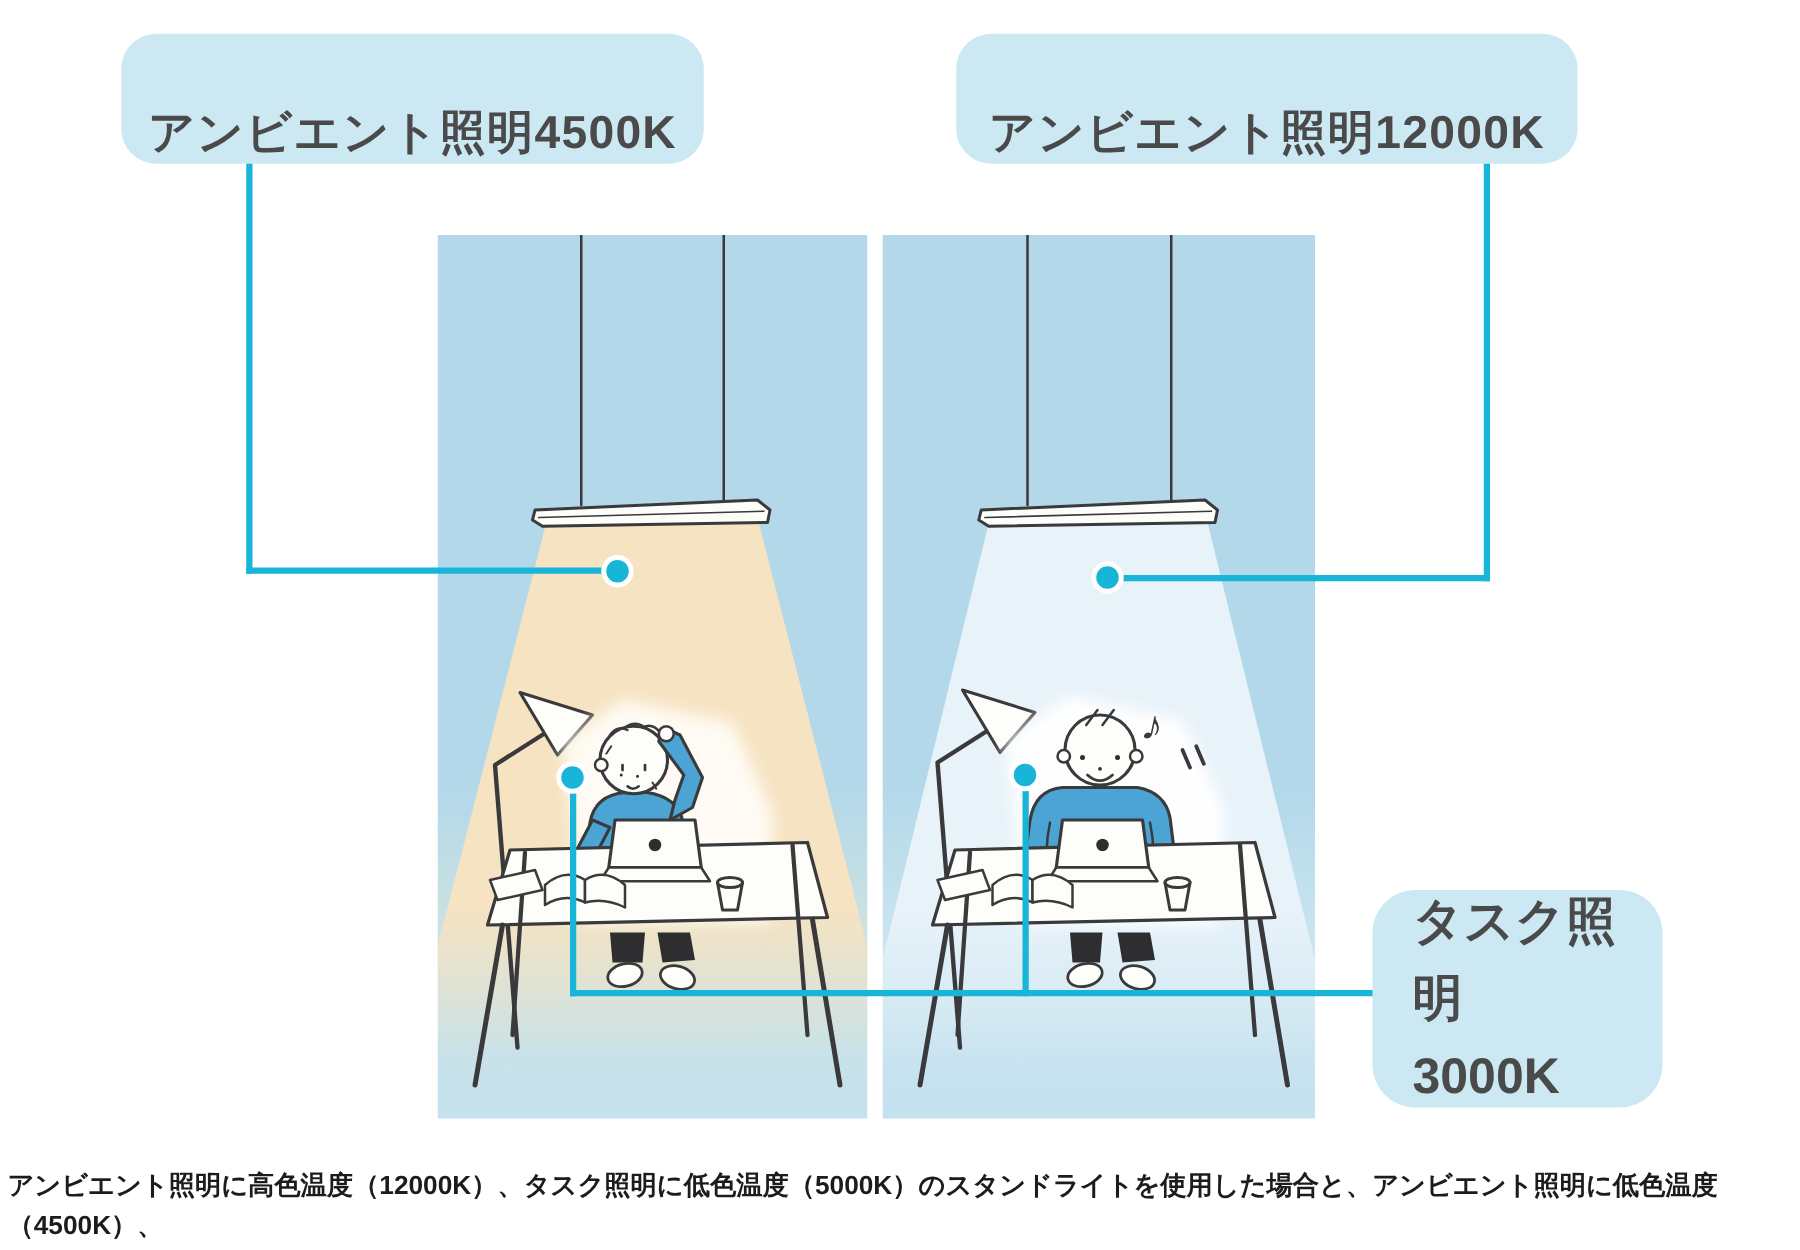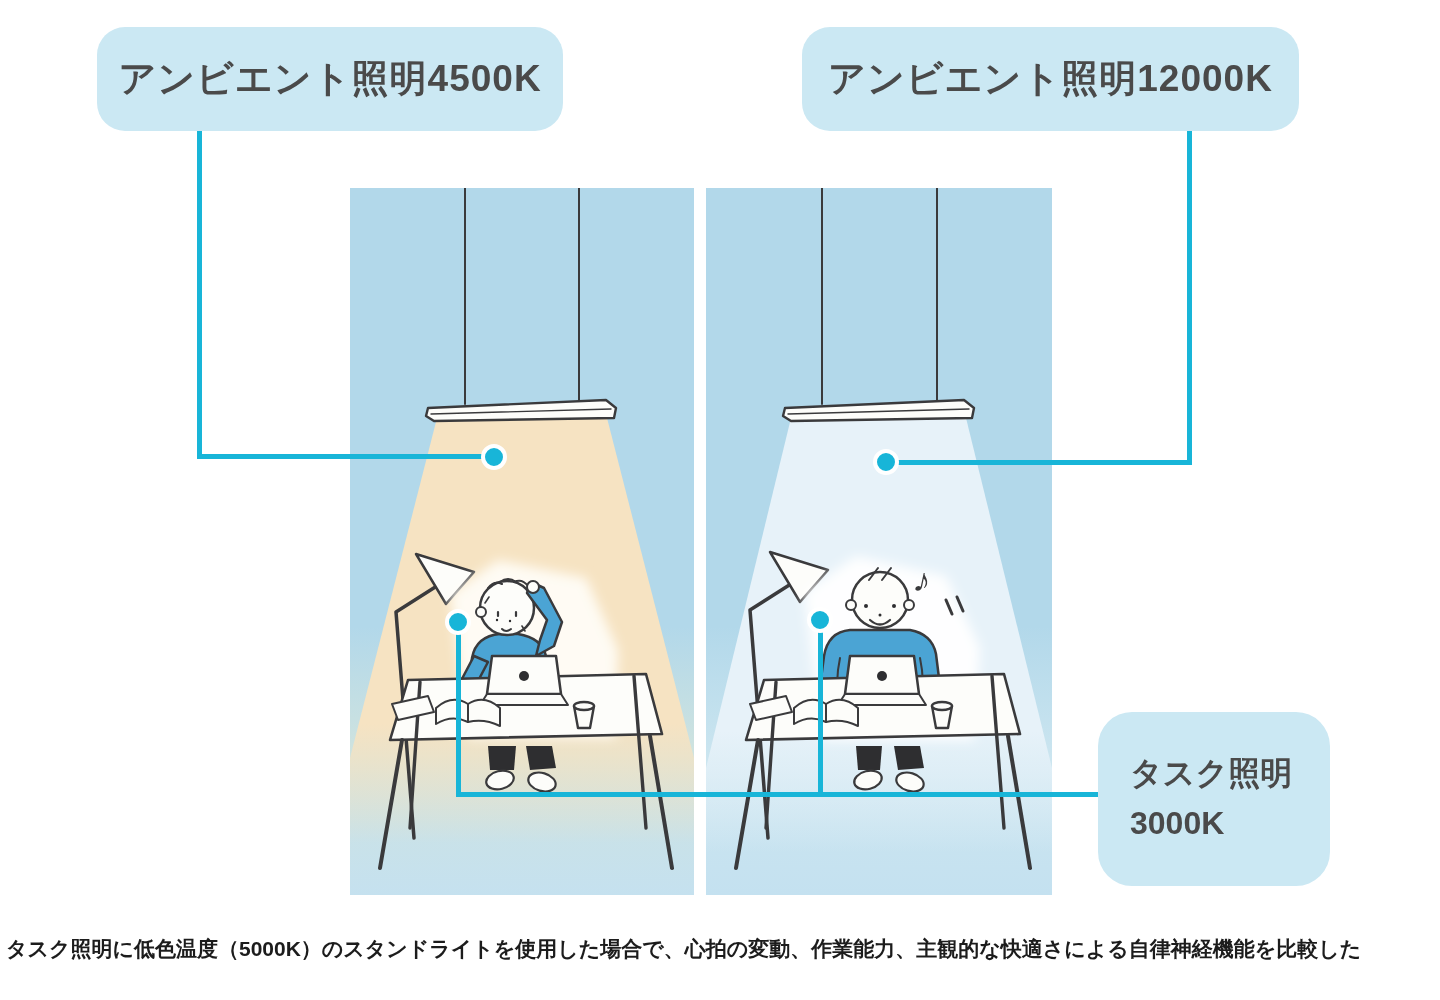--- a/index.html
+++ b/index.html
@@ -3,29 +3,29 @@
 <meta charset="utf-8">
 <style>
   html,body{margin:0;padding:0;background:#ffffff;}
   .canvas{
     position:relative;width:1440px;height:1000px;background:#ffffff;overflow:hidden;
     font-family:"Liberation Sans","DejaVu Sans",sans-serif;
   }
   
   .bubble{
     position:absolute;background:var(--label_bg,#cbe8f3);border-radius:28px;
-    display:flex;align-items:center;justify-content:center;
+    display:flex;align-items:flex-end;justify-content:center;
     color:var(--label_text,#4a4a4a);font-weight:600;z-index:30;
   }
   .bubble.ambient-left{left:97px;top:27px;width:466px;height:104px;font-size:37px;letter-spacing:1px;}
-  .bubble.ambient-right{left:802px;top:27px;width:497px;height:104px;font-size:37px;letter-spacing:1px;}
+  .bubble.ambient-right{left:765px;top:27px;width:497px;height:104px;font-size:37px;letter-spacing:1px;}
   .bubble.task{
     left:1098px;top:712px;width:232px;height:174px;border-radius:34px;
     flex-direction:column;align-items:flex-start;justify-content:center;
-    padding-left:32px;box-sizing:border-box;font-size:32px;line-height:1.55;
+    padding-left:32px;box-sizing:border-box;font-size:40px;line-height:1.55;
   }
   
   .cline{position:absolute;background:var(--accent_teal,#18b5d8);z-index:20;}
   .cdot{
     position:absolute;width:18px;height:18px;border-radius:50%;
     background:var(--accent_teal,#18b5d8);border:4px solid #ffffff;z-index:21;
   }
   
   .panel{position:absolute;top:188px;height:707px;z-index:10;}
   .panel.left{left:350px;width:344px;}
@@ -228,16 +228,17 @@
   </div>
   <div class="bubble ambient-right">
     <span>アンビエント照明12000K</span>
   </div>
   <div class="bubble task">
     <span>タスク照明</span>
     <span>3000K</span>
   </div>
 
   <div class="caption">
+    <div>アンビエント照明に高色温度（12000K）、タスク照明に低色温度（5000K）のスタンドライトを使用した場合と、アンビエント照明に低色温度（4500K）、</div>
     <div>タスク照明に低色温度（5000K）のスタンドライトを使用した場合で、心拍の変動、作業能力、主観的な快適さによる自律神経機能を比較した</div>
   </div>
 
 </div>
 
 </body></html>

